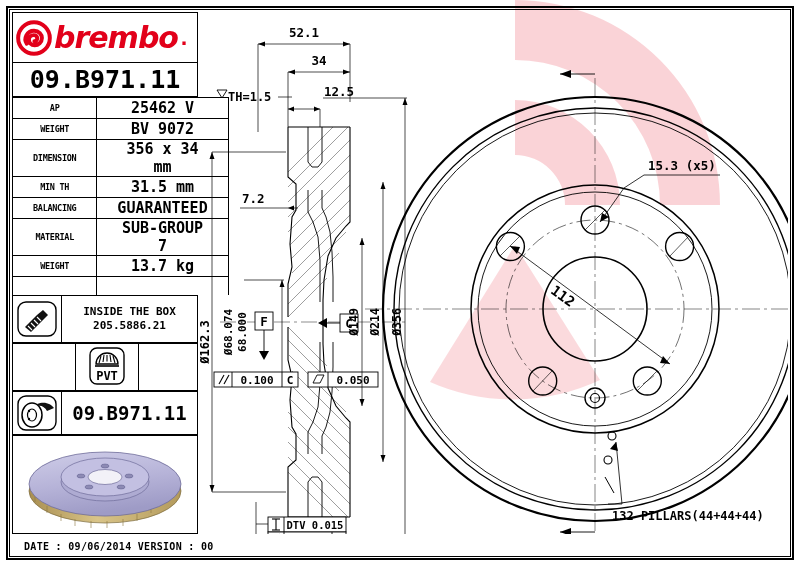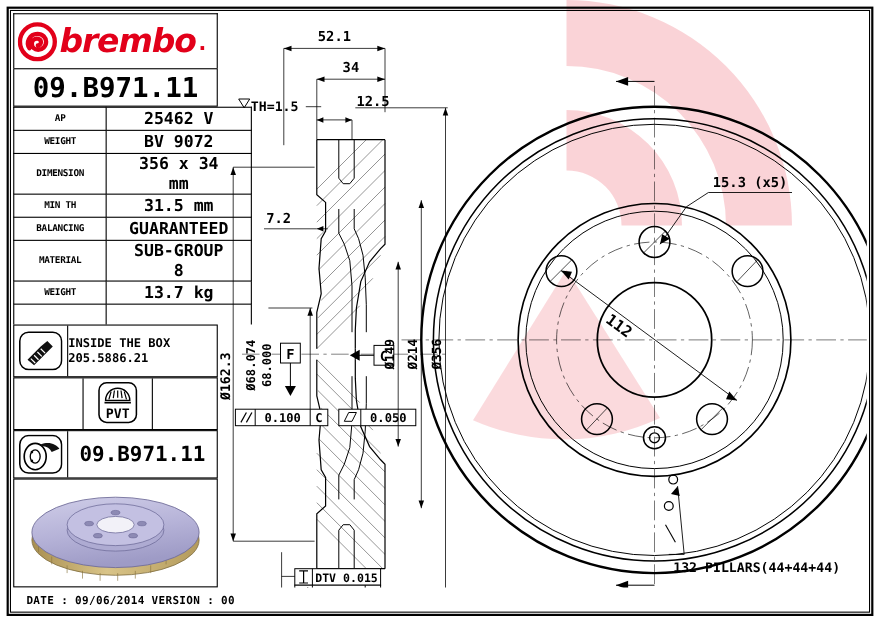--- a/index.html
+++ b/index.html
@@ -21,21 +21,21 @@
                display:flex;align-items:center;justify-content:center;}
   #partno-cell .pn{font-size:25px;font-weight:bold;letter-spacing:0px;}
   .spec-table{position:absolute;left:0;top:85px;width:186px;border-collapse:collapse;}
   .spec-table td{border:1px solid #000;height:20px;font-size:9.5px;font-weight:bold;text-align:center;padding:0 20px;}
   .spec-table td.k{width:62px;font-size:8.5px;letter-spacing:-.3px;}
   .spec-table td.v{font-size:15px;letter-spacing:0px;}
   .spec-table tr.spacer td{height:18px;border-left:1px solid #000;border-right:1px solid #000;border-top:1px solid #000;border-bottom:none;}
 
   #box-cell{position:absolute;left:0;top:283px;width:186px;height:48px;border:1px solid #000;box-sizing:border-box;display:flex;align-items:center;}
   #box-icon{width:48px;height:46px;display:flex;align-items:center;justify-content:center;border-right:1px solid #000;flex:none;}
-  #box-text{flex:1;font-size:11px;font-weight:bold;line-height:14px;}
+  #box-text{flex:1;text-align:center;font-size:11px;font-weight:bold;line-height:14px;}
 
   #pvt-cell{position:absolute;left:0;top:331px;width:186px;height:48px;border:1px solid #000;box-sizing:border-box;display:flex;text-decoration:underline;}
   .pvt-col{width:62px;border-right:1px solid #000;}
   .pvt-mid{width:62px;border-right:1px solid #000;display:flex;align-items:center;justify-content:center;}
   .pvt-right{flex:1;}
 
   #pn2-cell{position:absolute;left:0;top:379px;width:186px;height:44px;border:1px solid #000;box-sizing:border-box;display:flex;align-items:center;}
   #pn2-icon{width:48px;height:42px;display:flex;align-items:center;justify-content:center;border-right:1px solid #000;flex:none;}
   #pn2-text{flex:1;text-align:center;font-size:19px;font-weight:bold;}
 
@@ -98,21 +98,21 @@
           <tr>
             <td class="k">MIN TH</td>
             <td class="v">31.5  mm</td>
           </tr>
           <tr>
             <td class="k">BALANCING</td>
             <td class="v">GUARANTEED</td>
           </tr>
           <tr>
             <td class="k">MATERIAL</td>
-            <td class="v">SUB-GROUP  8</td>
+            <td class="v">SUB-GROUP  7</td>
           </tr>
           <tr>
             <td class="k">WEIGHT</td>
             <td class="v">13.7  kg</td>
           </tr>
           <tr class="spacer">
             <td class="k"></td>
             <td></td>
           </tr>
         </tbody>

